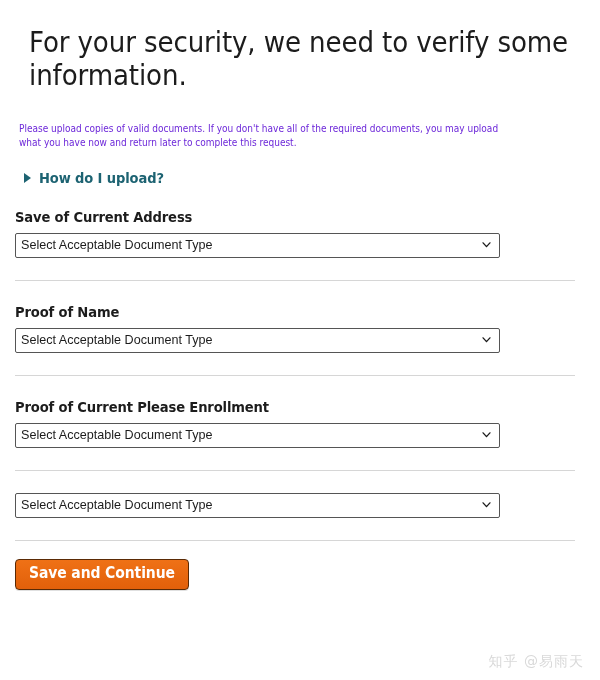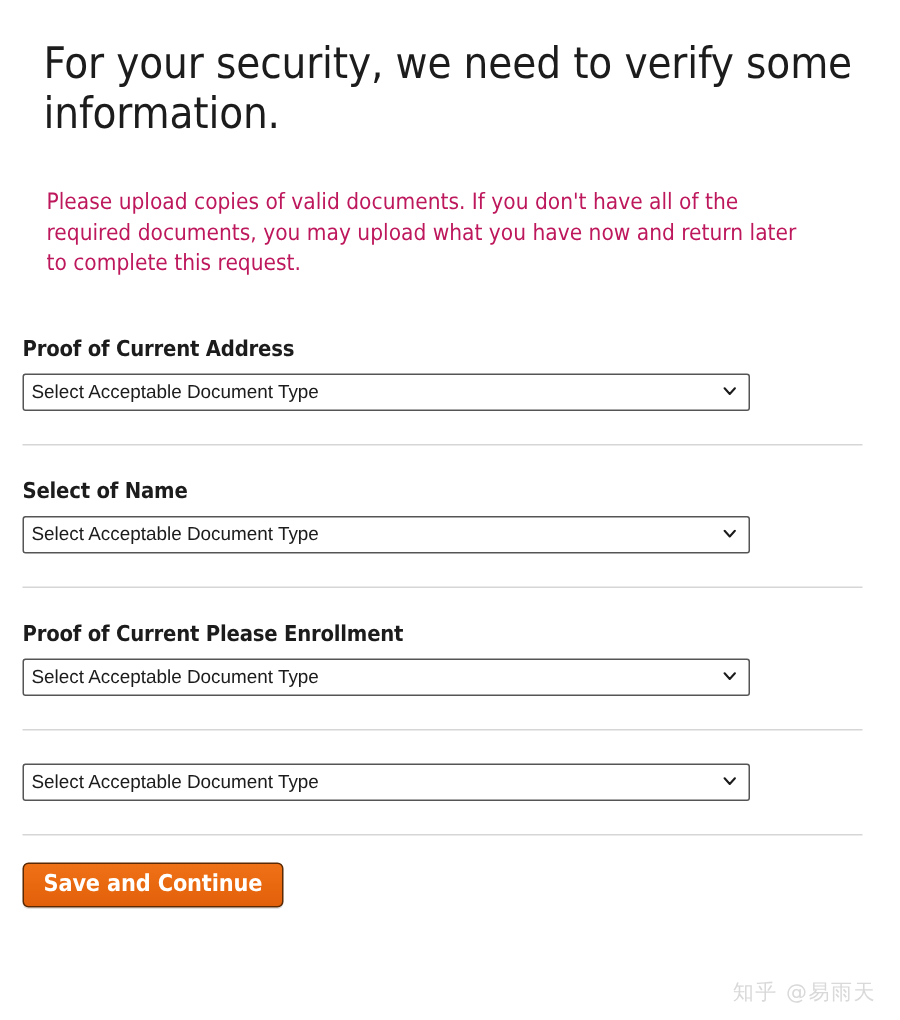--- a/index.html
+++ b/index.html
@@ -33,24 +33,24 @@
     letter-spacing: -0.1px;
     margin: 14px;
     padding-top: 12px;
     font-stretch: condensed;
     font-family: "DejaVu Sans Condensed", "Liberation Sans Narrow", "Liberation Sans", sans-serif;
     max-width: 545px;
   }
 
   
   .intro {
-    font-size: 15px;
+    font-size: 10px;
     line-height: 1.37;
-    color: #be185d;
-    margin: 16px;
+    color: #6d28d9;
+    margin: 4px;
     padding-top: 16px;
     max-width: 500px;
     font-family: "DejaVu Sans Condensed", "Liberation Sans", sans-serif;
   }
 
   
   .disclosure {
     display: flex;
     align-items: center;
     gap: 8px;
@@ -164,38 +164,42 @@
 </style>
 </head>
 <body>
 
 <div class="page">
 
   <h1 class="page-title">For your security, we need to verify some information.</h1>
 
   <p class="intro">Please upload copies of valid documents. If you don't have all of the required documents, you may upload what you have now and return later to complete this request.</p>
 
-
-  <div class="section">
-    <div class="section-label">Proof of Current Address</div>
-    <div class="select-wrap">
-      <select class="doc-select">
-        <option>Select Acceptable Document Type</option>
-      </select>
-      <span class="select-chevron">
-        <svg viewBox="0 0 10 7" width="9" height="6">
-            <path d="M1 1 L5 5.4 L9 1" fill="none" stroke="#1c1c1c" stroke-width="1.6" stroke-linecap="round" stroke-linejoin="round"></path>
-          </svg>
-      </span>
-    </div>
-  </div>
-  <div class="divider"></div>
-
-  <div class="section">
-    <div class="section-label">Select of Name</div>
+  <div class="disclosure">
+    <span class="disclosure-arrow"></span>
+    <span class="disclosure-label">How do I upload?</span>
+  </div>
+
+  <div class="section">
+    <div class="section-label">Save of Current Address</div>
+    <div class="select-wrap">
+      <select class="doc-select">
+        <option>Select Acceptable Document Type</option>
+      </select>
+      <span class="select-chevron">
+        <svg viewBox="0 0 10 7" width="9" height="6">
+            <path d="M1 1 L5 5.4 L9 1" fill="none" stroke="#1c1c1c" stroke-width="1.6" stroke-linecap="round" stroke-linejoin="round"></path>
+          </svg>
+      </span>
+    </div>
+  </div>
+  <div class="divider"></div>
+
+  <div class="section">
+    <div class="section-label">Proof of Name</div>
     <div class="select-wrap">
       <select class="doc-select">
         <option>Select Acceptable Document Type</option>
       </select>
       <span class="select-chevron">
         <svg viewBox="0 0 10 7" width="9" height="6">
             <path d="M1 1 L5 5.4 L9 1" fill="none" stroke="#1c1c1c" stroke-width="1.6" stroke-linecap="round" stroke-linejoin="round"></path>
           </svg>
       </span>
     </div>

